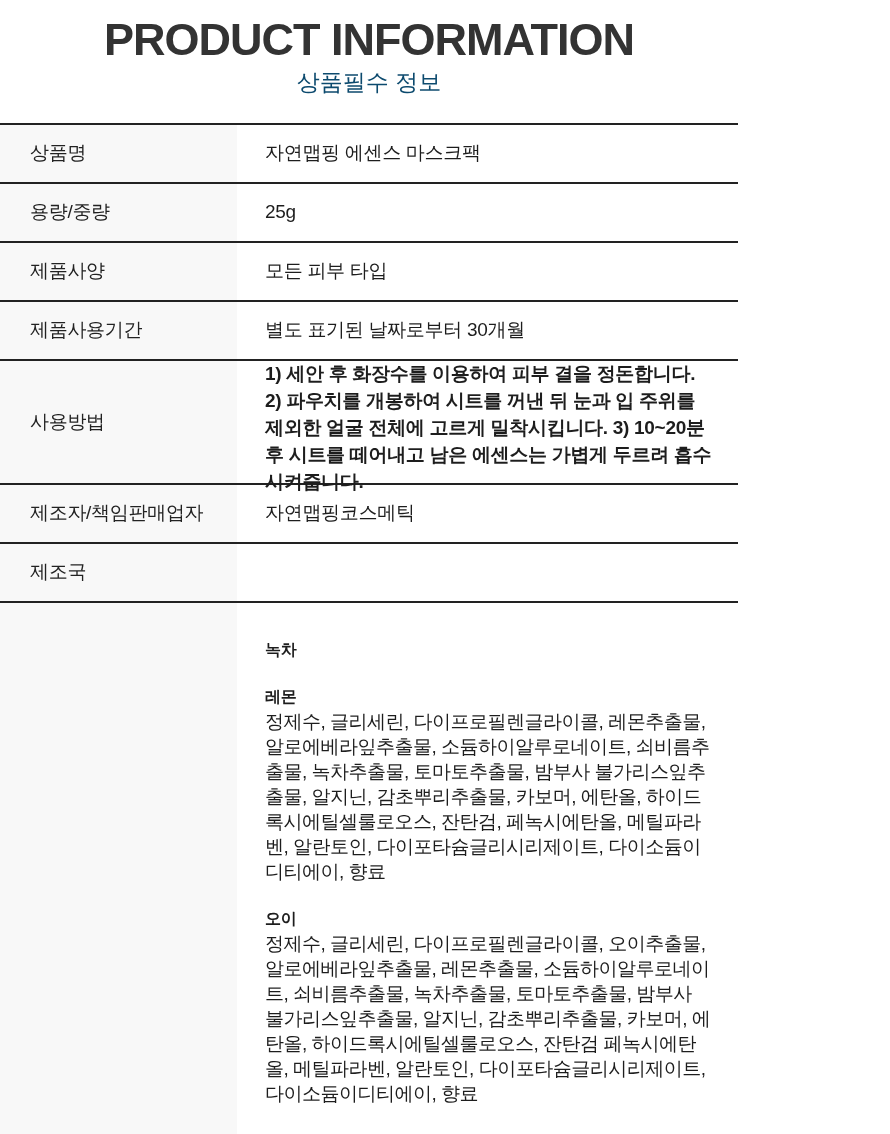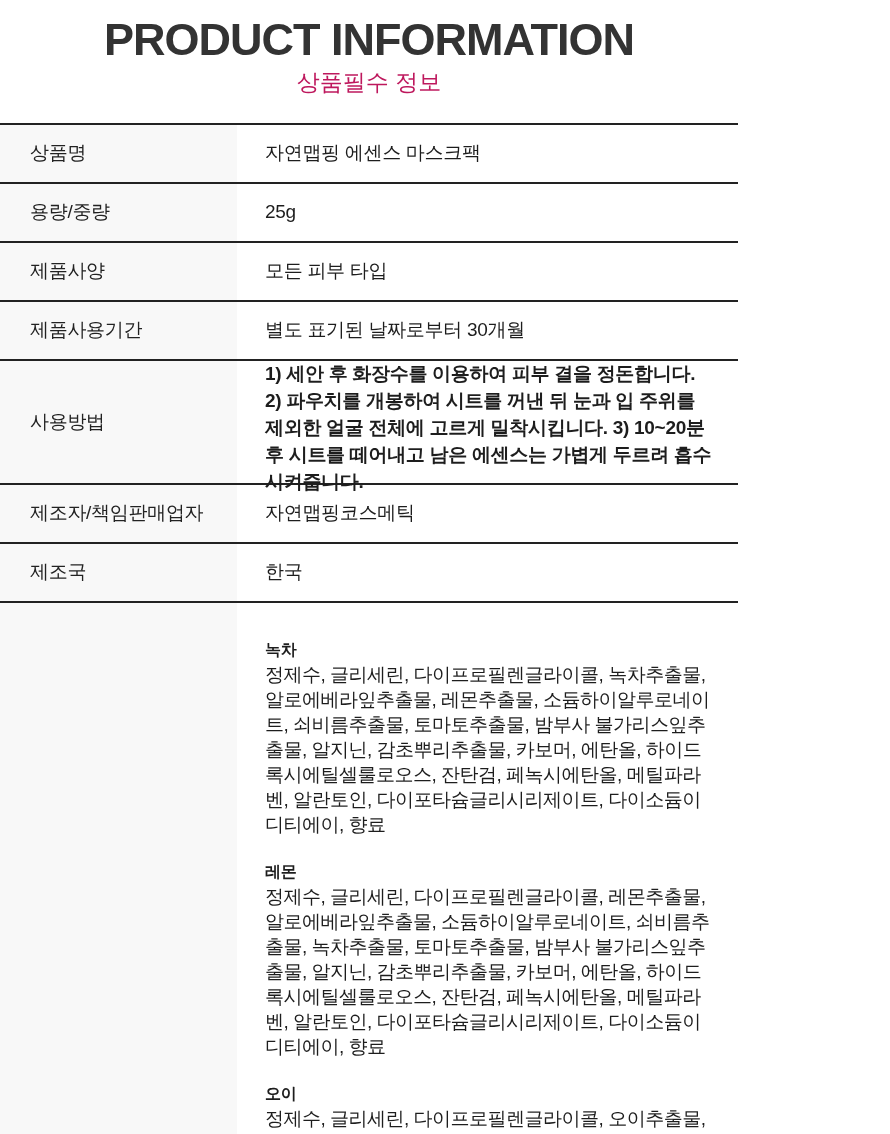--- a/index.html
+++ b/index.html
@@ -19,21 +19,21 @@
     line-height: 1.05;
     font-weight: 800;
     letter-spacing: -1px;
     color: #333333;
   }
   .subtitle {
     margin: 6px 0 0 0;
     font-size: 23px;
     line-height: 1.2;
     font-weight: 500;
-    color: #be185d;
+    color: #0c4a6e;
   }
   .info-table {
     margin-top: 26px;
     border-top: 2px solid #222222;
   }
   .row {
     display: flex;
     box-sizing: border-box;
     border-bottom: 2px solid #222222;
     height: 59px;
@@ -123,30 +123,28 @@
       </div>
     </div>
 
     <div class="row">
       <div class="cell cell--label">제조자/책임판매업자</div>
       <div class="cell cell--value">자연맵핑코스메틱</div>
     </div>
 
     <div class="row">
       <div class="cell cell--label">제조국</div>
-      <div class="cell cell--value">한국</div>
     </div>
 
     <div class="row row--ingredients">
       <div class="cell cell--label"></div>
       <div class="cell cell--value cell--ingredients">
 
         <div class="ingredient-group">
           <div class="ingredient-group-name">녹차</div>
-          <div class="ingredient-group-list">정제수, 글리세린, 다이프로필렌글라이콜, 녹차추출물, 알로에베라잎추출물, 레몬추출물, 소듐하이알루로네이트, 쇠비름추출물, 토마토추출물, 밤부사 불가리스잎추출물, 알지닌, 감초뿌리추출물, 카보머, 에탄올, 하이드록시에틸셀룰로오스, 잔탄검, 페녹시에탄올, 메틸파라벤, 알란토인, 다이포타슘글리시리제이트, 다이소듐이디티에이, 향료</div>
         </div>
 
         <div class="ingredient-group">
           <div class="ingredient-group-name">레몬</div>
           <div class="ingredient-group-list">정제수, 글리세린, 다이프로필렌글라이콜, 레몬추출물, 알로에베라잎추출물, 소듐하이알루로네이트, 쇠비름추출물, 녹차추출물, 토마토추출물, 밤부사 불가리스잎추출물, 알지닌, 감초뿌리추출물, 카보머, 에탄올, 하이드록시에틸셀룰로오스, 잔탄검, 페녹시에탄올, 메틸파라벤, 알란토인, 다이포타슘글리시리제이트, 다이소듐이디티에이, 향료</div>
         </div>
 
         <div class="ingredient-group">
           <div class="ingredient-group-name">오이</div>
           <div class="ingredient-group-list">정제수, 글리세린, 다이프로필렌글라이콜, 오이추출물, 알로에베라잎추출물, 레몬추출물, 소듐하이알루로네이트, 쇠비름추출물, 녹차추출물, 토마토추출물, 밤부사 불가리스잎추출물, 알지닌, 감초뿌리추출물, 카보머, 에탄올, 하이드록시에틸셀룰로오스, 잔탄검 페녹시에탄올, 메틸파라벤, 알란토인, 다이포타슘글리시리제이트, 다이소듐이디티에이, 향료</div>

